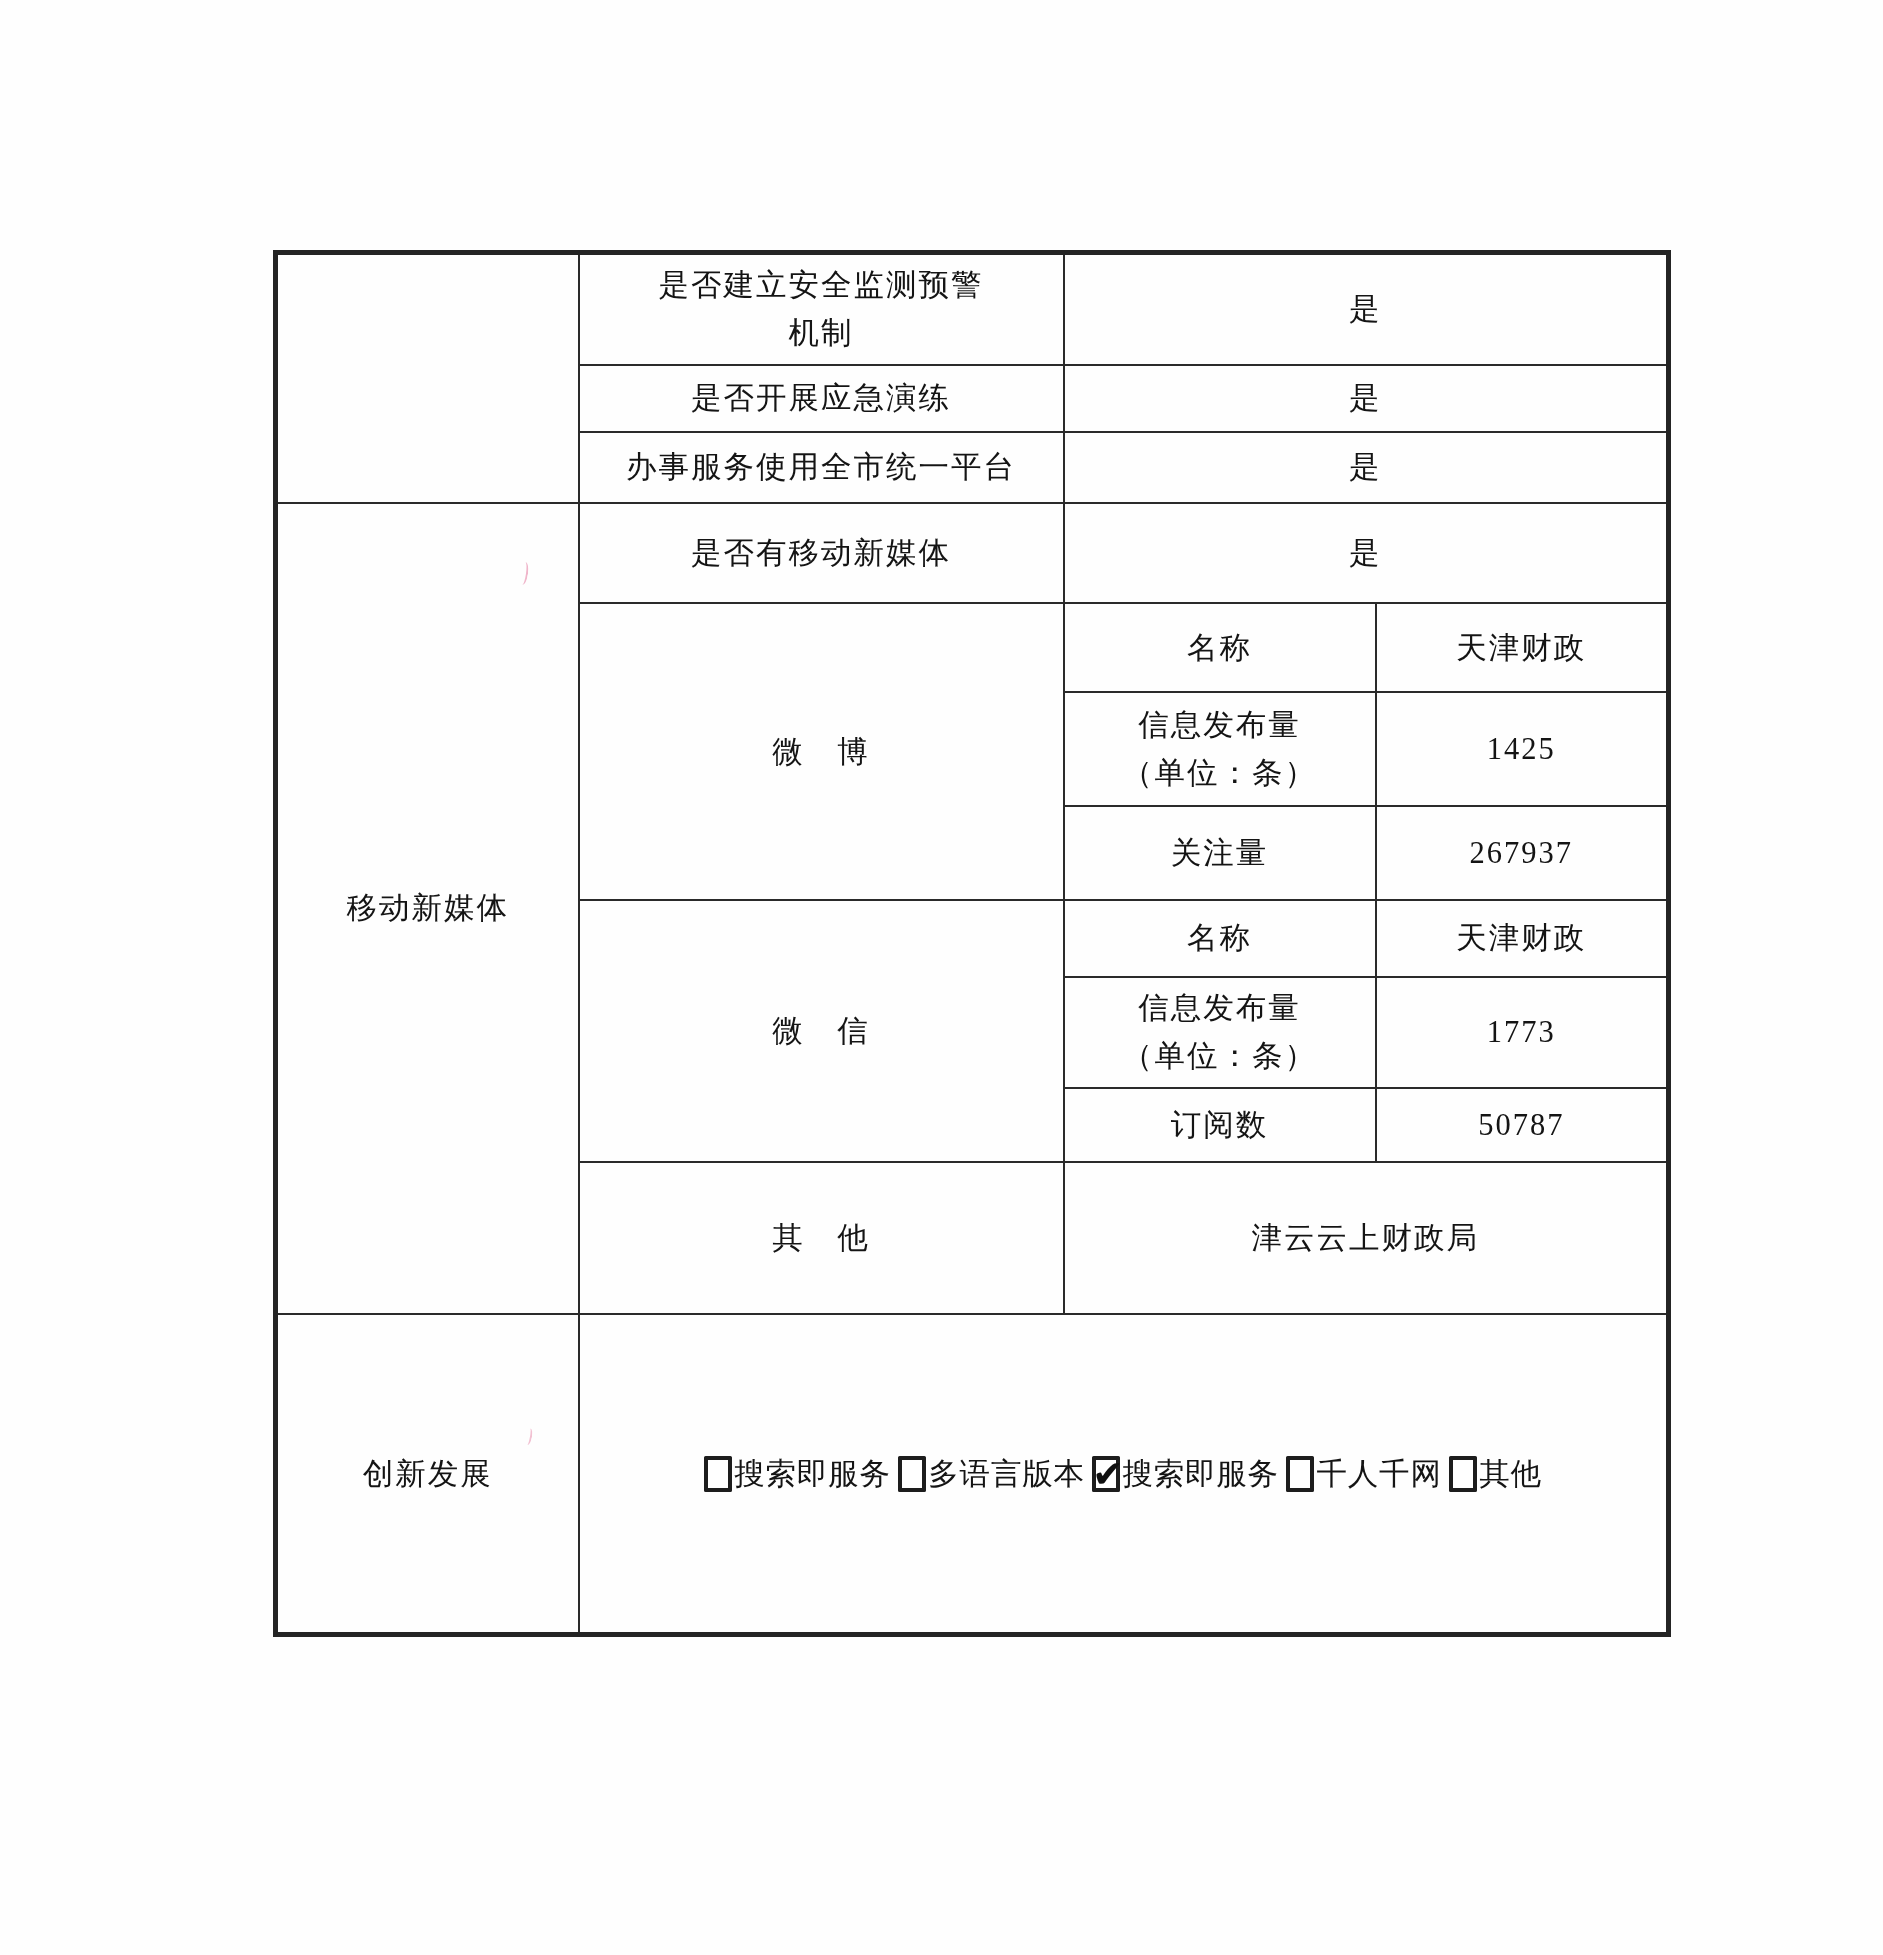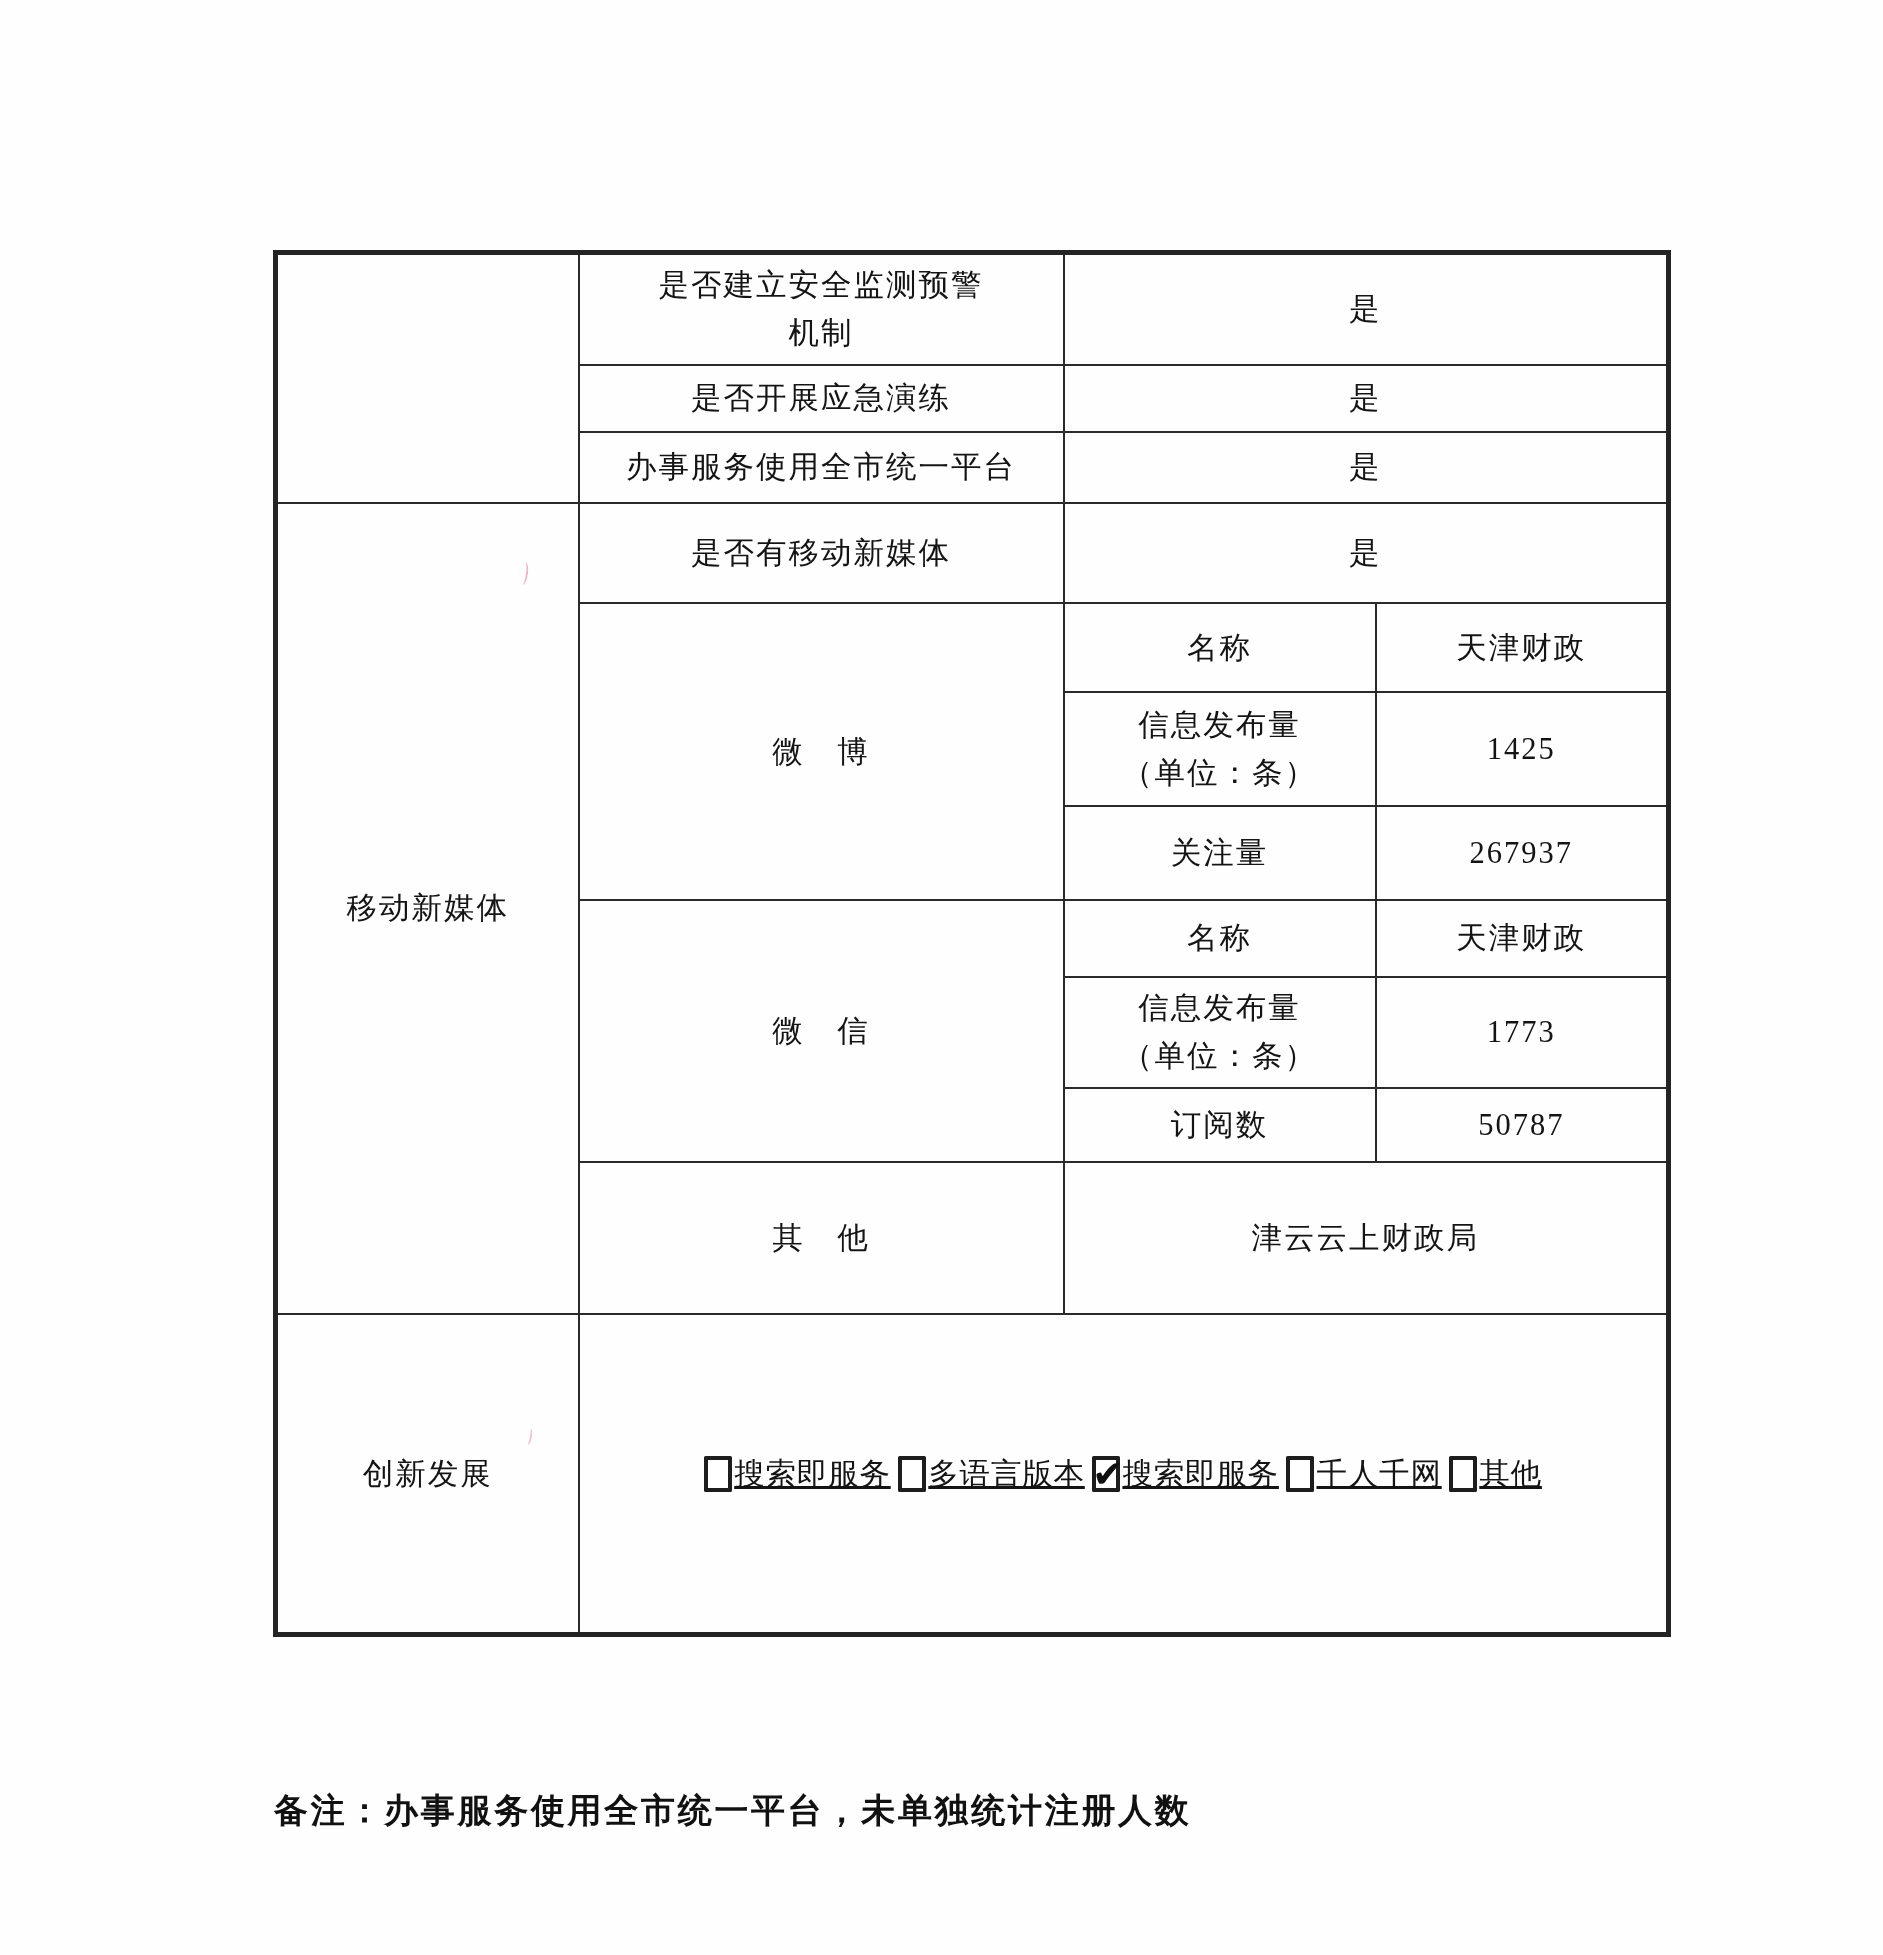--- a/index.html
+++ b/index.html
@@ -50,21 +50,21 @@
     background:#fff;
     flex:0 0 auto;
   }
   .cb-line .cb:first-child{margin-left:0;}
   .cb.checked::after{
     content:"✔";
     position:absolute;left:-3.9px;top:-11px;
     font-size:38px;font-weight:bold;color:#101010;
     font-family:"DejaVu Sans",sans-serif;
   }
-  .cb-label{display:inline-block;flex:0 0 auto;text-decoration:underline;}
+  .cb-label{display:inline-block;flex:0 0 auto;}
   
   #note{
     position:absolute;left:274px;top:1788px;width:1408px;
     font-size:34px;font-weight:bold;letter-spacing:2.7px;
     color:#111;
   }
   
   .artifact{
     position:absolute;border:none;pointer-events:none;
   }
@@ -170,19 +170,18 @@
               <span class="cb"></span>
               <span class="cb-label">千人千网</span>
               <span class="cb"></span>
               <span class="cb-label">其他</span>
         </div>
       </td>
     </tr>
   </tbody>
     </table>
 
-  <div id="note">备注：办事服务使用全市统一平台，未单独统计注册人数</div>
 
   <div class="artifact" id="artifact-1"></div>
   <div class="artifact" id="artifact-2"></div>
 
 </div>
 
 
 </body></html>

